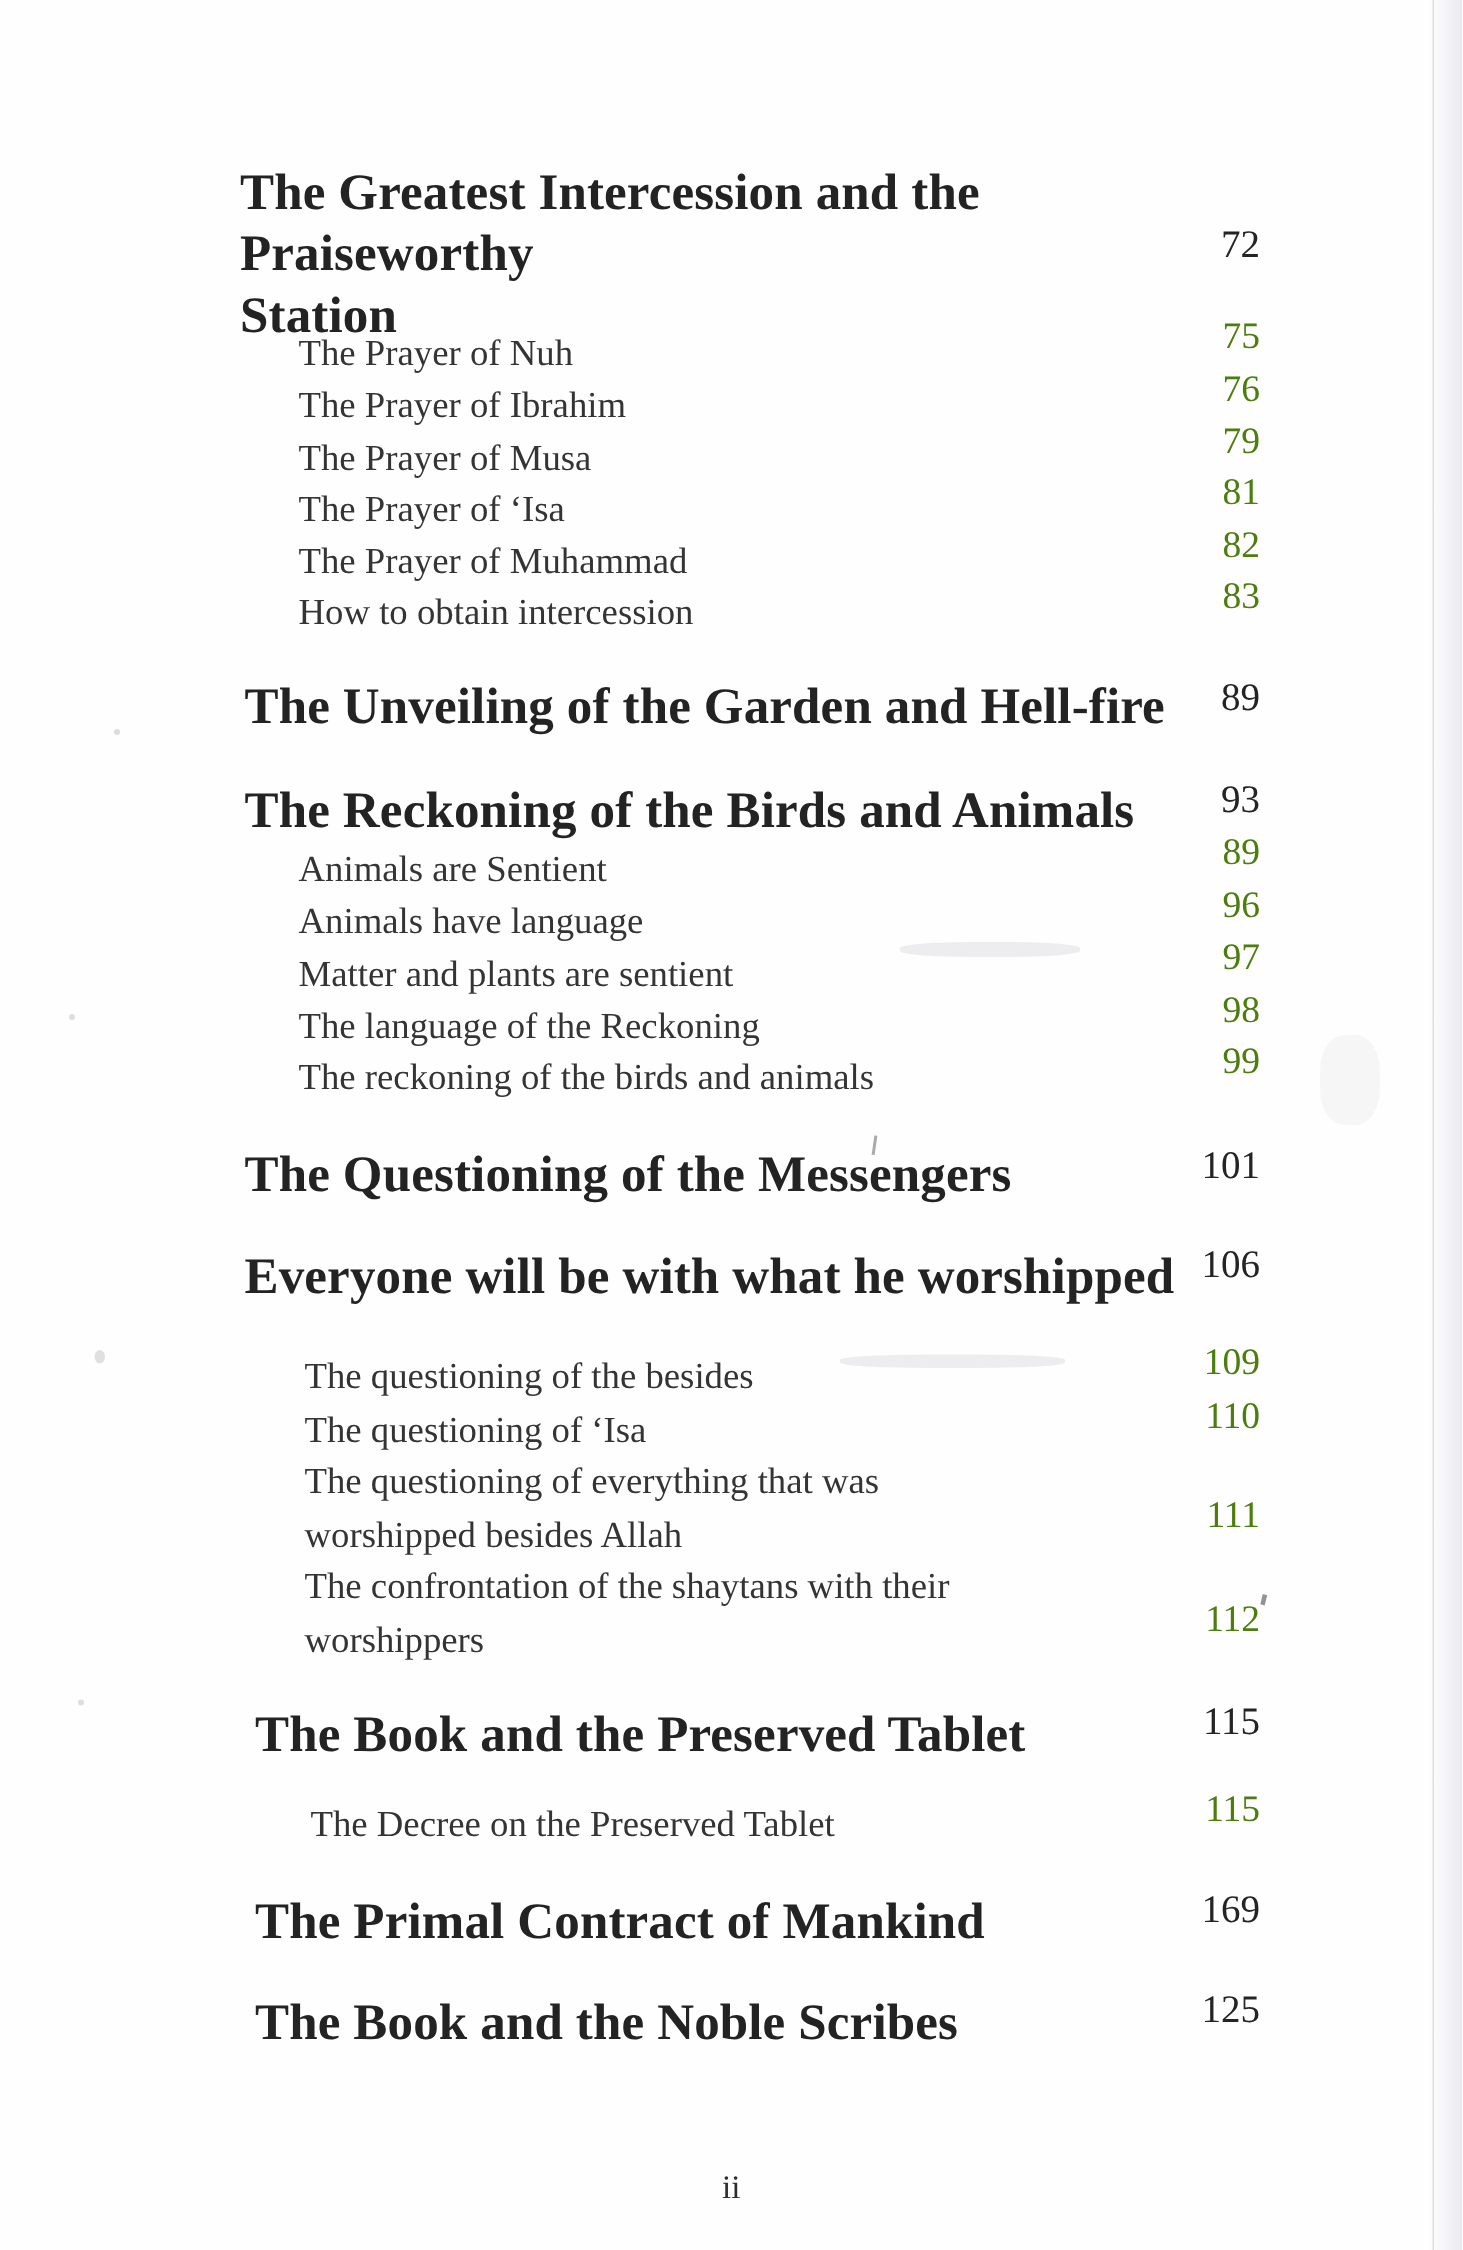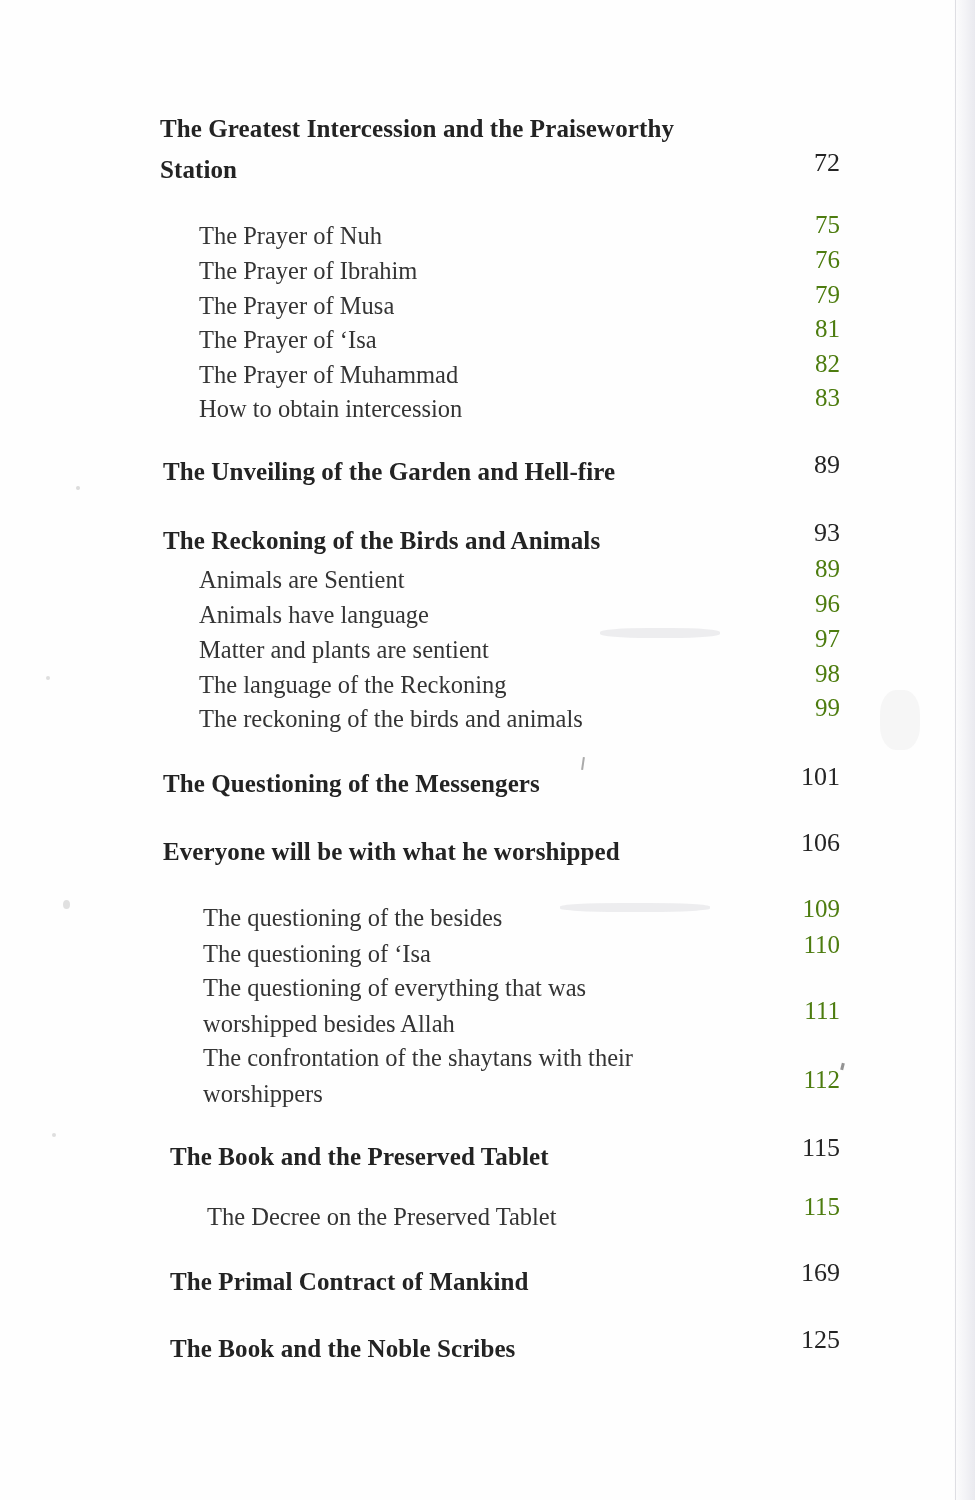--- a/index.html
+++ b/index.html
@@ -60,21 +60,21 @@
     position: absolute;
     right: 135px;           
     text-align: right;
     font-family: "Liberation Serif", "DejaVu Serif", serif;
     color: #262626;
   }
 
   
   .h1 .label {
     font-weight: bold;
-    font-size: 25px;
+    font-size: 34px;
     letter-spacing: 0.1px;
     color: #232323;
     line-height: 41px;
   }
   .h1 .pagenum {
     font-size: 26px;
     font-weight: normal;
     color: #242424;
   }
 
@@ -280,20 +280,21 @@
       <div class="pagenum" style="top:1258px;">169</div>
     </div>
 
     <div class="row h1">
       <div class="label" style="left:170px; top:1328px;">The Book and the Noble Scribes</div>
       <div class="pagenum" style="top:1325px;">125</div>
     </div>
 
   </div>
 
+  <div class="footer">ii</div>
 
   <div class="speck speck-messengers"></div>
   <div class="speck speck-112"></div>
   <div class="speck speck-left-a"></div>
   <div class="speck speck-left-b"></div>
   <div class="speck speck-left-c"></div>
   <div class="speck speck-left-d"></div>
   <div class="smudge smudge-a"></div>
   <div class="smudge smudge-b"></div>
   <div class="smudge smudge-c"></div>

